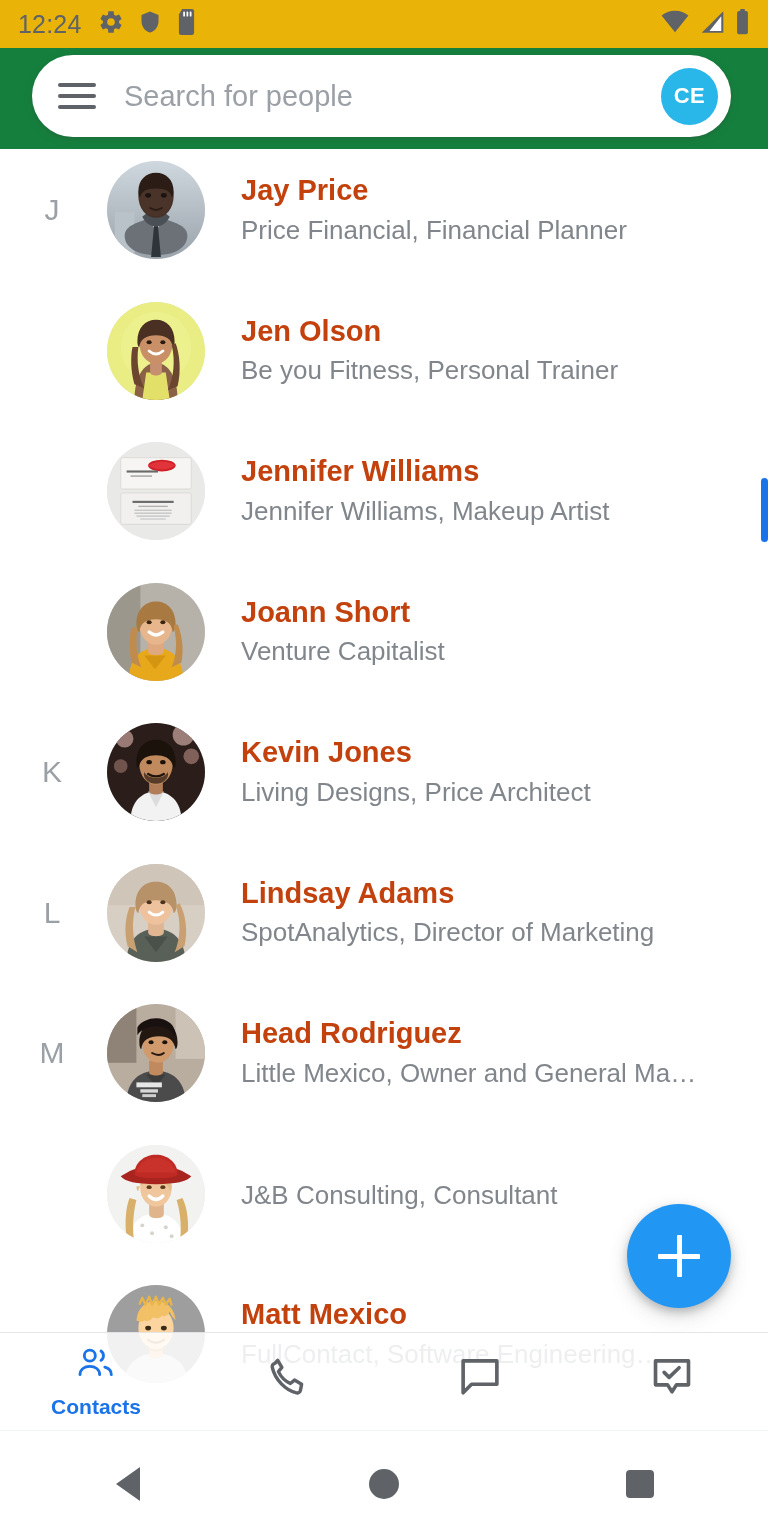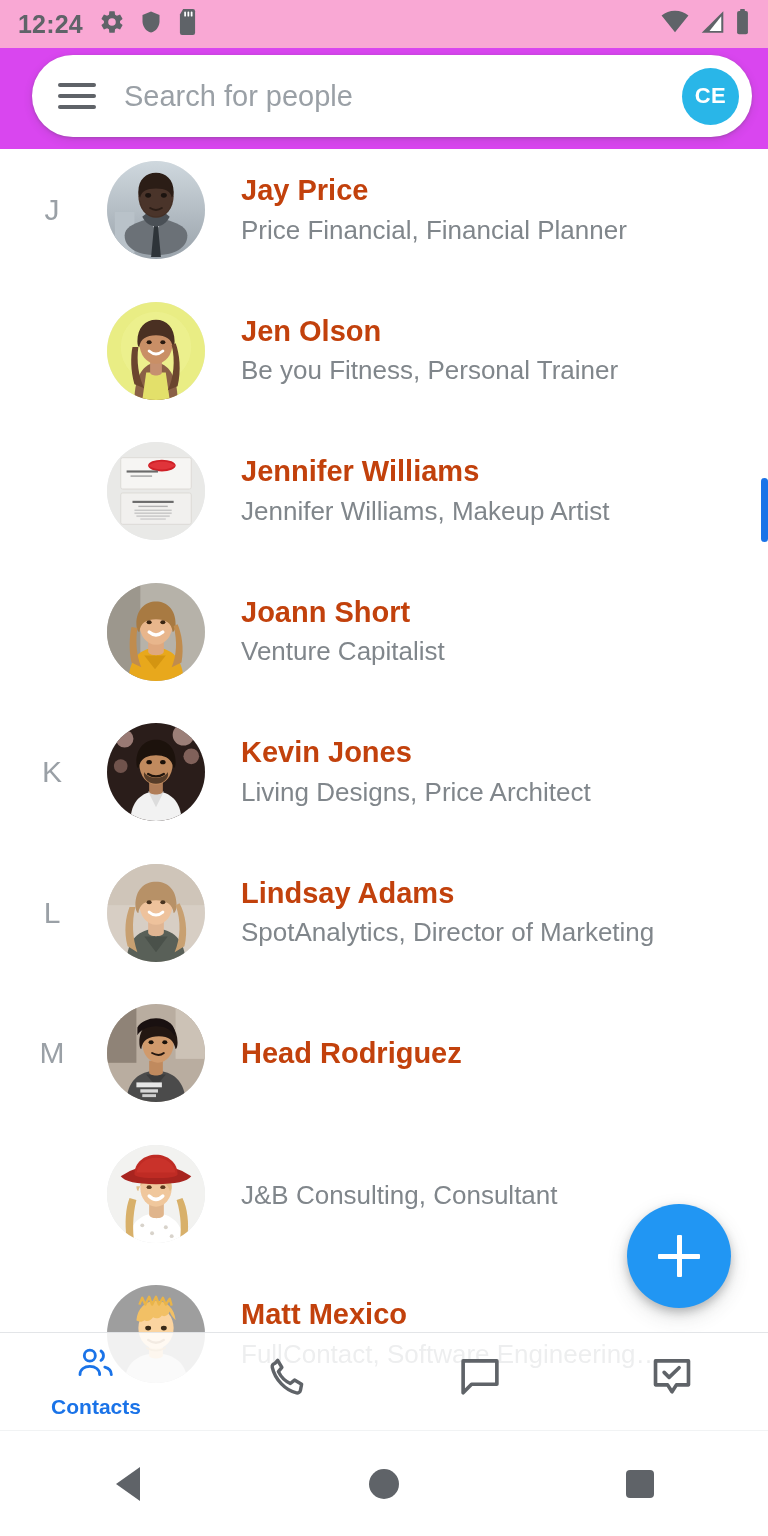--- a/index.html
+++ b/index.html
@@ -10,36 +10,36 @@
     background:#ffffff;
     overflow:hidden;
     position:relative;
   }
 
   
   .statusbar{
     height:48px; width:100%;
     display:flex; align-items:center;
     padding:16px 18px;
-    background:#f9a8d4;
-    position:relative; z-index:30;font-weight:bold;
+    background:#eab308;
+    position:relative; z-index:30;
   }
   .sb-time{
     font-size:25px; color:#5f6368; letter-spacing:.2px;
     font-family:"Liberation Sans", sans-serif;
   }
   .sb-left-icons{ display:flex; align-items:center; gap:14px; margin-left:16px; }
   .sb-right{ margin-left:auto; display:flex; align-items:center; gap:9px; }
   .sb-ico{ display:block; }
 
   
   .searchwrap{
     position:relative; z-index:25;
-    padding:7px 16px 12px 32px;
-    background:#d946ef;
+    padding:7px 37px 12px 32px;
+    background:#15803d;
   }
   .searchbar{
     height:82px; border-radius:41px; background:#ffffff;
     box-shadow:0 1px 3px rgba(60,64,67,.26), 0 3px 10px rgba(60,64,67,.14);
     display:flex; align-items:center;
     padding:0 13px 0 26px;
   }
   .hamburger{
     width:38px; height:26px; display:flex; flex-direction:column;
     justify-content:space-between; cursor:pointer; flex:0 0 auto;
@@ -360,20 +360,21 @@
           <ellipse cx="52" cy="40" rx="16" ry="20" fill="#d09a6c"></ellipse>
           <path d="M33 39c0-14 9-22 20-22s19 8 19 22c0 4-1 7-2 7-2-9-7-13-17-13s-17 4-18 13c-1 0-2-3-2-7z" fill="#231712"></path>
           <path d="M31 24c6-10 24-13 34-4 4 4 5 9 4 13-4-8-12-11-22-10-8 1-13 4-16 9z" fill="#191010"></path>
           <ellipse cx="45" cy="39" rx="2.6" ry="2" fill="#1a120b"></ellipse>
           <ellipse cx="59" cy="39" rx="2.6" ry="2" fill="#1a120b"></ellipse>
           <path d="M46 50q7 4 12 0" stroke="#241710" stroke-width="2" fill="none" stroke-linecap="round"></path>
         </svg>
       </div>
       <div class="texts">
        <div class="cname">Head Rodriguez</div>
+       <div class="ctitle">Little Mexico, Owner and General Ma…</div>
      </div>
     </div>
     <div class="contact-row">
       <div class="pic">
         <svg viewBox="0 0 100 100">
           <rect width="100" height="100" fill="#f2f2f0"></rect>
           <path d="M22 100c0-20 13-30 28-30s28 10 28 30z" fill="#ffffff"></path>
           <circle cx="36" cy="82" r="2" fill="#d8d3cb"></circle>
           <circle cx="46" cy="90" r="2" fill="#d8d3cb"></circle>
           <circle cx="60" cy="84" r="2" fill="#d8d3cb"></circle>

